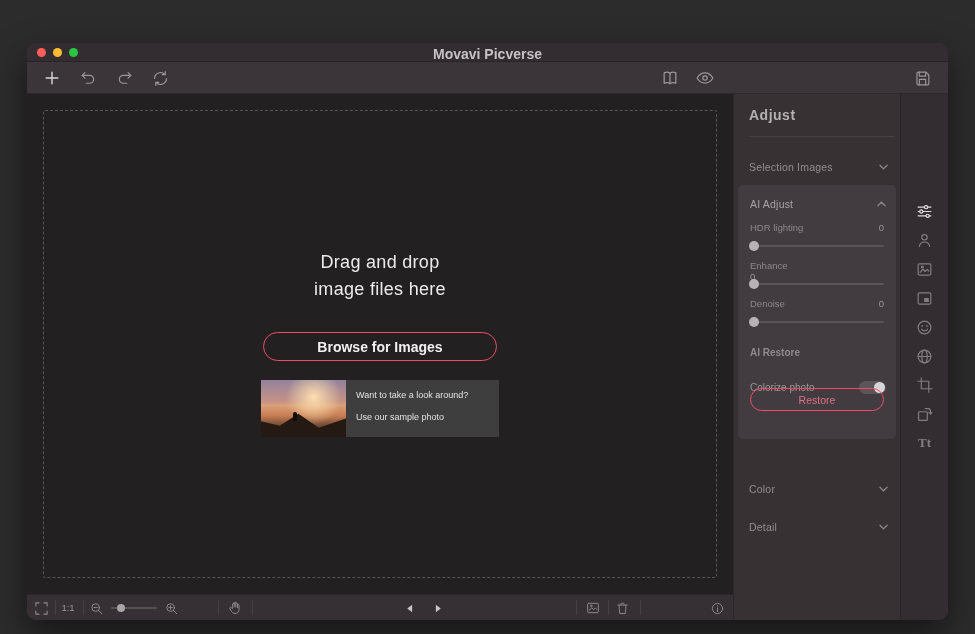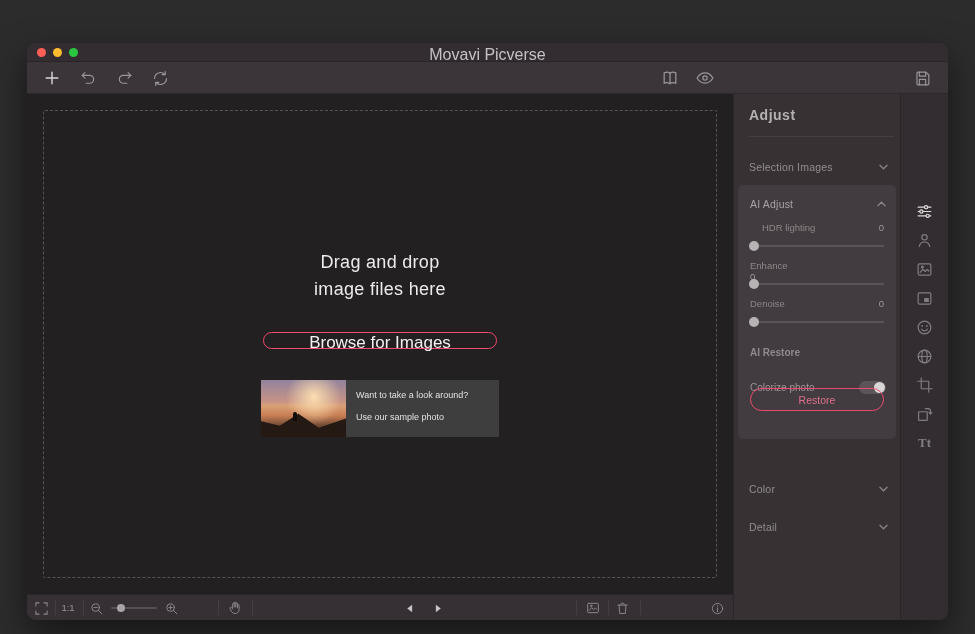--- a/index.html
+++ b/index.html
@@ -22,37 +22,37 @@
   html,body{width:975px;height:634px;}
   body{font-family:"Liberation Sans",sans-serif;background:var(--outer);overflow:hidden;}
   .stage{position:relative;width:975px;height:634px;background:var(--outer);}
   .window{position:absolute;left:27px;top:43px;width:921px;height:577px;background:var(--win);
     border-radius:9px;overflow:hidden;box-shadow:0 14px 34px rgba(0,0,0,.5);display:flex;flex-direction:column;}
   
   .titlebar{height:19px;background:var(--titlebar);position:relative;border-bottom:1px solid #29242七;border-bottom:1px solid #292427;flex:none;}
   .traffic{position:absolute;left:10px;top:5px;display:flex;gap:7px;}
   .tl{width:9px;height:9px;border-radius:50%;border:none;padding:0;cursor:pointer;}
   .tl.red{background:#ff5f57;} .tl.yellow{background:#febc2e;} .tl.green{background:#29c73f;}
-  .win-title{position:absolute;left:0;right:0;top:3px;text-align:center;font-size:16px;font-weight:400;color:#c6c2c4;}
+  .win-title{position:absolute;left:0;right:0;top:3px;text-align:center;font-size:14px;font-weight:700;color:#c6c2c4;}
   
   .toolbar{height:32px;background:var(--toolbar);position:relative;border-bottom:1px solid #2d282b;flex:none;}
   .tbtn{width:22px;height:22px;display:flex;align-items:center;justify-content:center;background:none;border:none;
     color:var(--icon);cursor:pointer;padding:0;}
   .tbtn.bright{color:#d9d6d7;}
   .tb-left{position:absolute;left:14px;top:5px;display:flex;gap:14px;}
   .tb-mid{position:absolute;left:632px;top:5px;display:flex;gap:13px;}
   .tb-save{position:absolute;right:15px;top:5px;}
   
   .body{flex:1;display:flex;min-height:0;}
   .left-col{width:706px;display:flex;flex-direction:column;flex:none;}
   .canvas{flex:1;position:relative;background:var(--canvas);}
   .dropzone{position:absolute;inset:16px;border:1px dashed #585354;border-radius:2px;}
   .drop-text{position:absolute;top:138px;left:0;right:0;text-align:center;font-size:18px;line-height:1.5;color:var(--ink-bright);letter-spacing:.3px;}
-  .browse-btn{position:absolute;top:221px;left:50%;transform:translateX(-50%);width:234px;height:17px;border-radius:15px;
-    border:1.5px solid var(--accent);background:transparent;color:#f3f0f1;font-family:inherit;font-size:17px;font-weight:400;cursor:pointer;}
+  .browse-btn{position:absolute;top:221px;left:50%;transform:translateX(-50%);width:234px;height:29px;border-radius:15px;
+    border:1.5px solid var(--accent);background:transparent;color:#f3f0f1;font-family:inherit;font-size:14px;font-weight:700;cursor:pointer;}
   .sample-card{position:absolute;top:269px;left:50%;transform:translateX(-50%);width:238px;height:57px;display:flex;cursor:pointer;overflow:hidden;}
   .thumb{width:85px;flex:none;position:relative;overflow:hidden;
     background:radial-gradient(circle at 62% 30%, rgba(255,226,178,.95), rgba(255,226,178,0) 42%),
     linear-gradient(180deg,#93839d 0%,#c79385 38%,#d9a077 45%,#c97f54 62%,#7a4f38 78%,#39291f 100%);}
   .thumb::before{content:"";position:absolute;left:0;right:0;bottom:0;height:58%;background:#241913;
     clip-path:polygon(0 100%,0 52%,22% 66%,44% 30%,68% 72%,100% 44%,100% 100%);}
   .thumb::after{content:"";position:absolute;left:38%;bottom:16px;width:4px;height:9px;background:#120c09;border-radius:2px 2px 0 0;}
   .card-text{flex:1;background:#3e3e3e;padding:10px 10px 0;}
   .card-line{font-size:9px;color:#e3e1e1;}
   .card-line.first{margin-bottom:12px;}
@@ -300,21 +300,21 @@
         <div class="ai-block">
           <button class="ai-header">
             <span class="ai-title">AI Adjust</span>
             <span class="chev">
               <svg width="9" height="6" viewBox="0 0 10 6" fill="none" stroke="currentColor" stroke-width="1.4" stroke-linecap="round">
                   <path d="M1 5l4-4 4 4"></path>
                 </svg>
             </span>
           </button>
 
-          <div class="sl-row" style="top:37px;margin-left:12px;">
+          <div class="sl-row" style="top:37px;">
             <span class="sl-label">HDR lighting</span>
             <span class="sl-value">0</span>
           </div>
           <div class="sl-track" style="top:60px;">
             <div class="sl-thumb"></div>
           </div>
 
           <div class="sl-row" style="top:75px;flex-direction:column;">
             <span class="sl-label">Enhance</span>
             <span class="sl-value">0</span>

